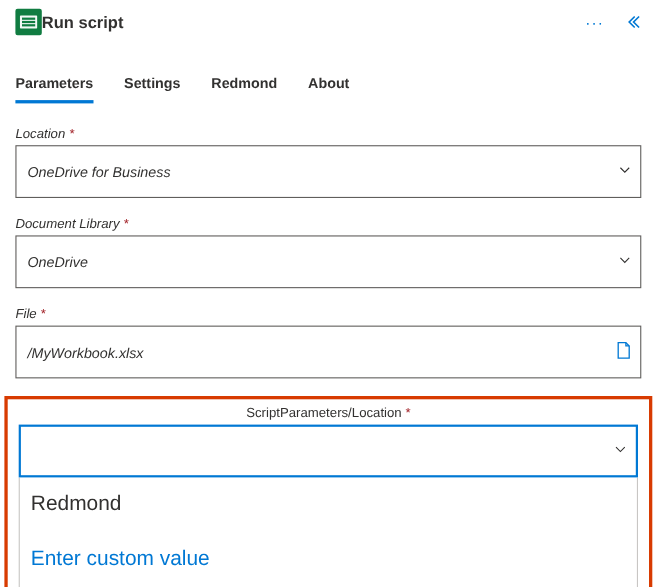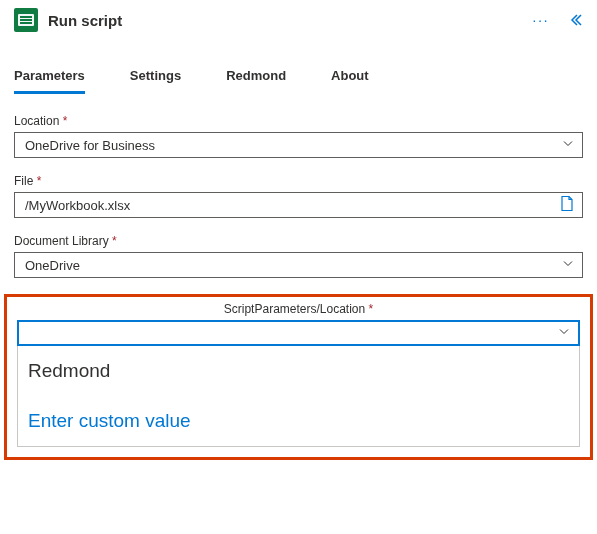--- a/index.html
+++ b/index.html
@@ -8,21 +8,20 @@
     font-size: 13px;
     color: #323130;
     background: #fff;
     width: 597px;
     height: 534px;
   }
   .header {
     display: flex;
     align-items: center;
     padding: 8px 14px 10px 14px;
-    gap: 10px;
   }
   .app-icon {
     width: 24px;
     height: 24px;
     background: #107c41;
     display: flex;
     align-items: center;
     justify-content: center;
     border-radius: 2px;
   }
@@ -37,51 +36,52 @@
     gap: 18px;
     align-items: center;
     color: #0078d4;
     font-size: 18px;
   }
   .ellipsis { letter-spacing: 1px; font-size: 14px; cursor: pointer;}
   .collapse-icon { cursor: pointer; display:flex; align-items:center;}
   .tabs {
     display: flex;
     padding: 14px 14px 0 14px;
-    gap: 45px;
+    gap: 28px;
     margin-top: 12px;
   }
   .tab {
     font-size: 13px;
     color: #323130;
     padding-bottom: 8px;
     cursor: pointer;
     border-bottom: 3px solid transparent;
     font-weight: bold;
   }
   .tab.active {
     font-weight: 600;
     border-bottom-color: #0078d4;
   }
   .form {
     padding: 20px 14px 0 14px;
+    font-style: italic;
   }
   .field {
     margin-bottom: 16px;
   }
   .field-label {
     font-size: 12px;
     color: #323130;
     margin-bottom: 4px;
     display: block;
   }
   .req { color: #a4262c; }
   .select {
     width: 100%;
-    height: 26px;
+    height: 48px;
     border: 1px solid #605e5c;
     padding: 0 30px 0 10px;
     font-size: 13px;
     background: #fff;
     position: relative;
     display: flex;
     align-items: center;
     cursor: pointer;
   }
   .select.focused { border: 2px solid #0078d4; padding-left:9px;}
@@ -154,20 +154,35 @@
 
 <div class="form">
 
   <div class="field">
     <label class="field-label">
       <span>Location</span>
       <span class="req">*</span>
     </label>
     <div class="select">
       <span>OneDrive for Business</span>
+      <span class="chevron">
+        <svg viewBox="0 0 12 12">
+            <path d="M2 4 L6 8 L10 4" stroke="#323130" stroke-width="1" fill="none"></path>
+          </svg>
+      </span>
+    </div>
+  </div>
+
+  <div class="field">
+    <label class="field-label">
+      <span>Document Library</span>
+      <span class="req">*</span>
+    </label>
+    <div class="select">
+      <span>OneDrive</span>
       <span class="chevron">
         <svg viewBox="0 0 12 12">
             <path d="M2 4 L6 8 L10 4" stroke="#323130" stroke-width="1" fill="none"></path>
           </svg>
       </span>
     </div>
   </div>
 
   <div class="field">
     <label class="field-label">
@@ -178,35 +193,20 @@
       <span>/MyWorkbook.xlsx</span>
       <span class="file-icon">
         <svg width="14" height="16" viewBox="0 0 14 16">
             <path d="M2 1 h7 l3 3 v11 h-10 z" stroke="#0078d4" stroke-width="1.2" fill="none"></path>
             <path d="M9 1 v3 h3" stroke="#0078d4" stroke-width="1.2" fill="none"></path>
           </svg>
       </span>
     </div>
   </div>
 
-  <div class="field">
-    <label class="field-label">
-      <span>Document Library</span>
-      <span class="req">*</span>
-    </label>
-    <div class="select">
-      <span>OneDrive</span>
-      <span class="chevron">
-        <svg viewBox="0 0 12 12">
-            <path d="M2 4 L6 8 L10 4" stroke="#323130" stroke-width="1" fill="none"></path>
-          </svg>
-      </span>
-    </div>
-  </div>
-
 
 </div>
 
 <div class="highlighted-block">
   <label class="field-label">
     <span>ScriptParameters/Location</span>
     <span class="req">*</span>
   </label>
   <div class="select focused">
     <span></span>

